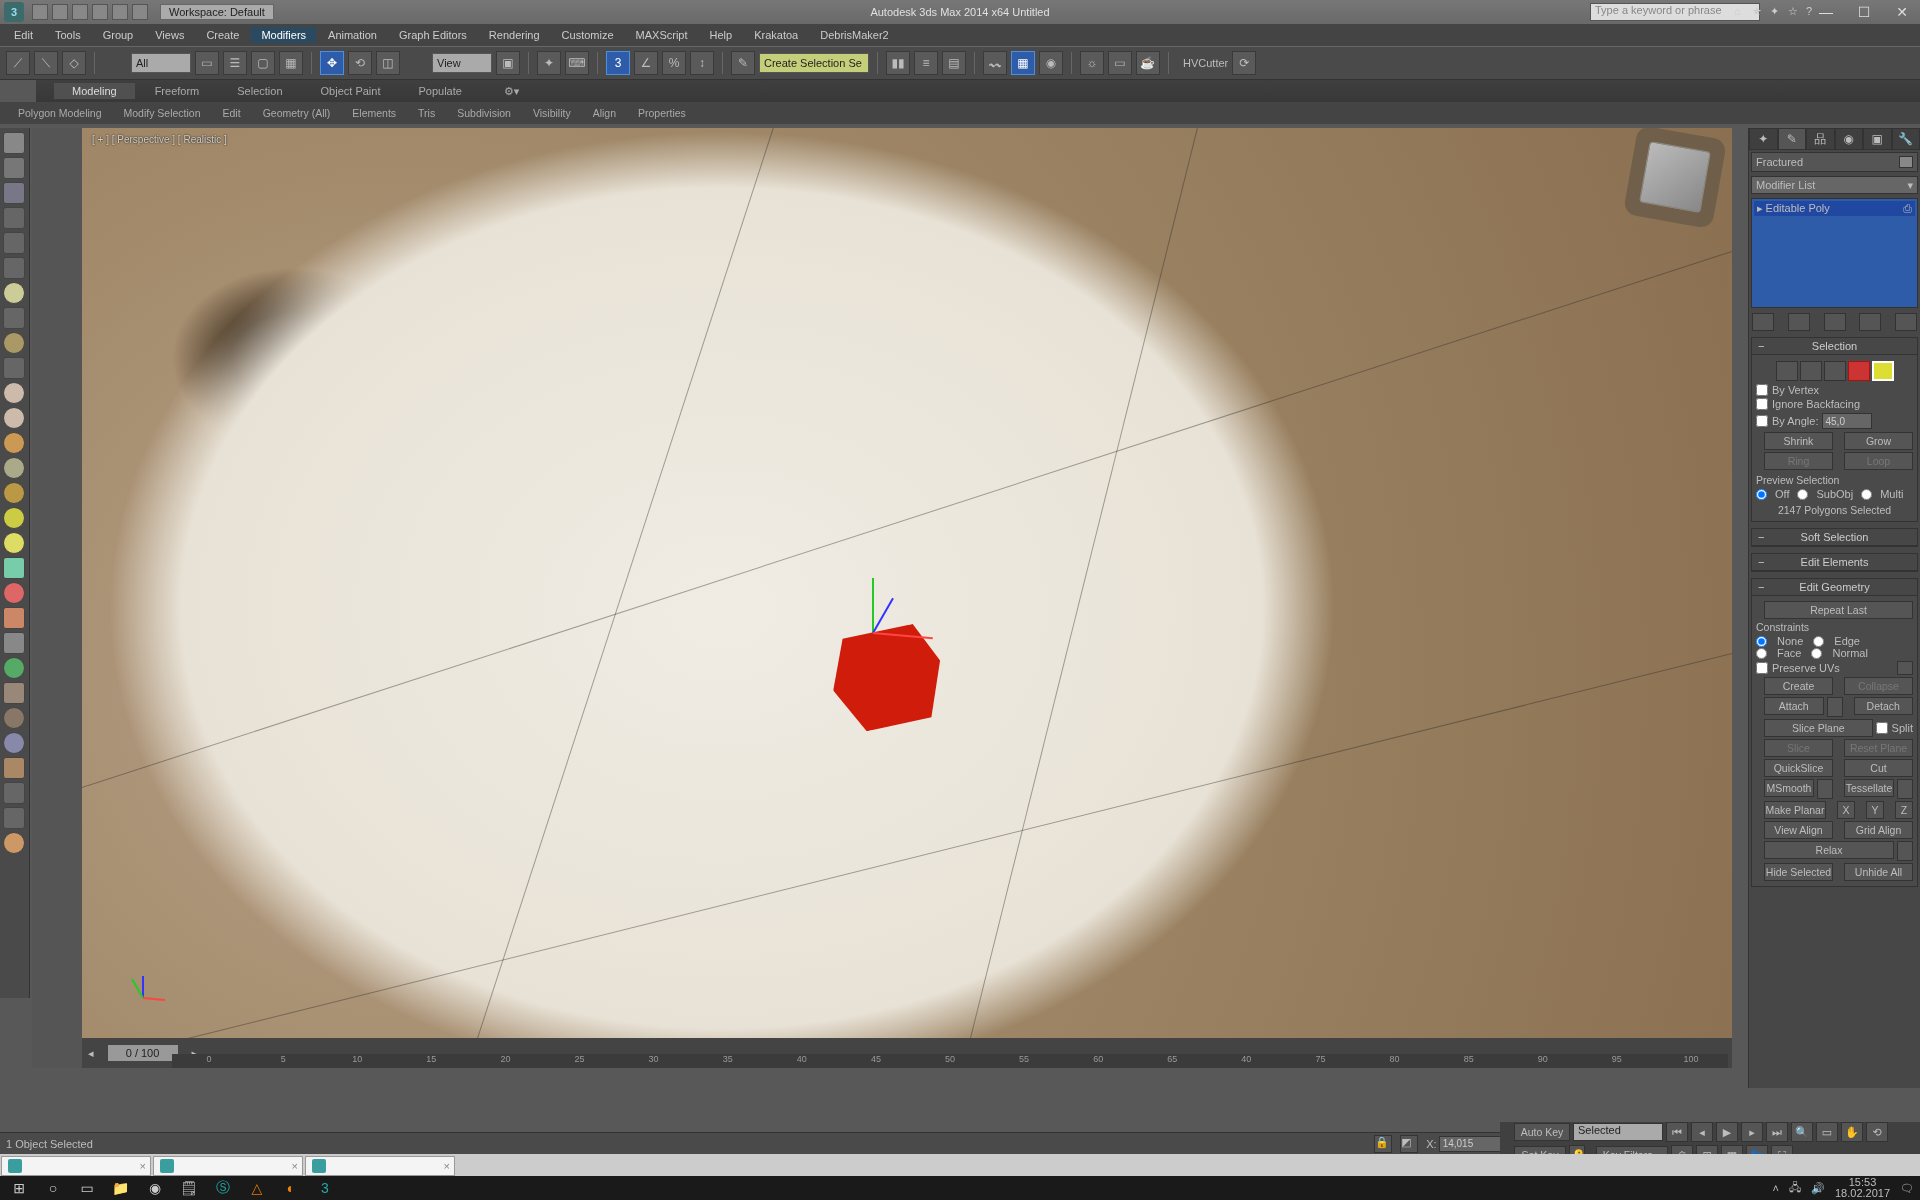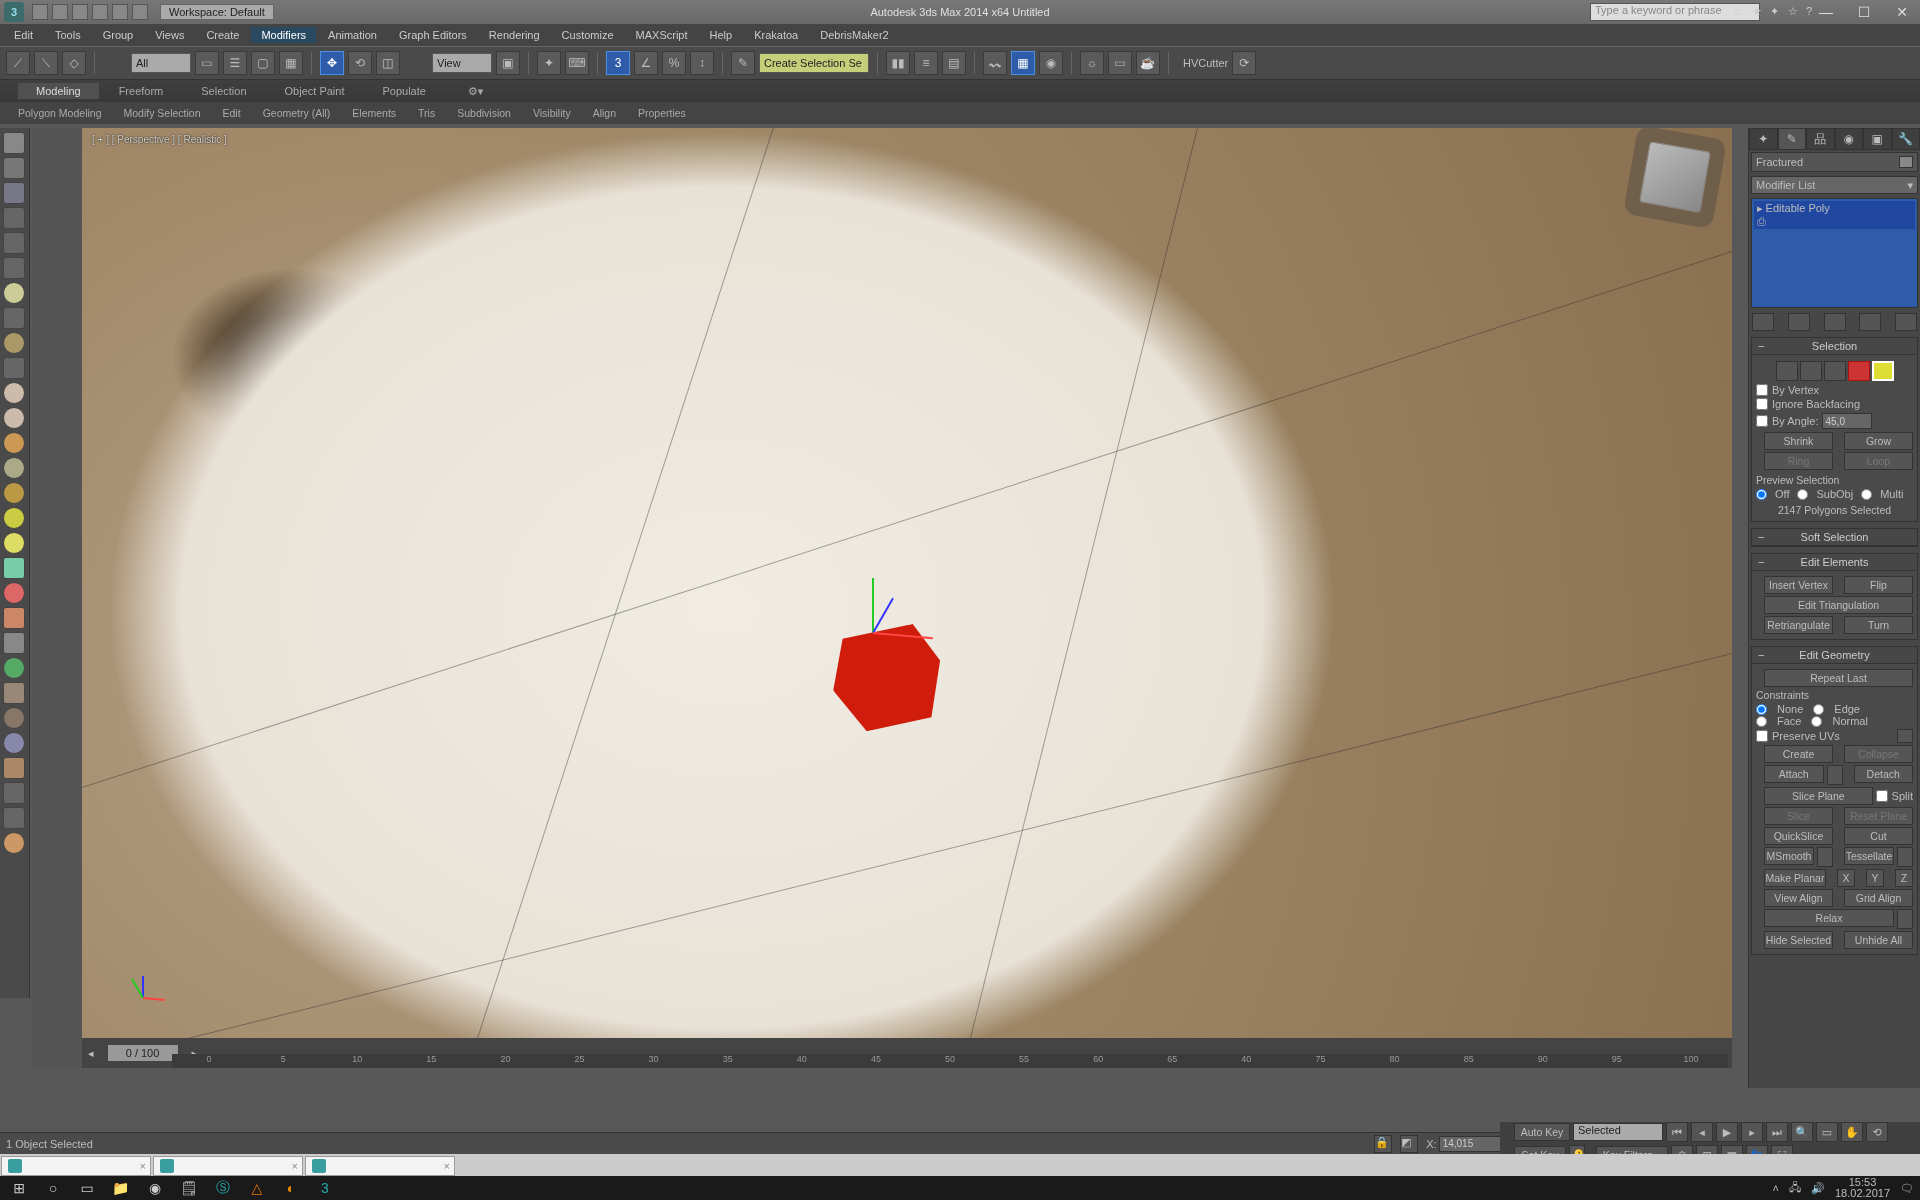--- a/index.html
+++ b/index.html
@@ -18,21 +18,21 @@
 .menubar { height:22px; background:#444; display:flex; align-items:center; padding-left:4px; gap:2px; }
 .menubar span { padding:2px 10px; color:#ccc; }
 .menubar .hl { background:#294a61; color:#fff; }
 .toolbar1 { height:34px; background:#4a4a4a; border-top:1px solid #666; border-bottom:1px solid #333; display:flex; align-items:center; padding:0 6px; gap:4px; }
 .tbtn { width:24px; height:24px; background:#5a5a5a; border:1px solid #3a3a3a; display:flex; align-items:center; justify-content:center; font-size:12px; color:#bbb; }
 .tbtn.active { background:#2f5ca8; border-color:#4a8fe0; color:#fff; }
 .sep { width:1px; height:22px; background:#666; margin:0 4px; }
 .dd { height:20px; background:#aaa; color:#222; border:1px solid #555; padding:0 4px; display:flex; align-items:center; }
 .dd.sm { width:60px;margin-left:28px; }
 .dd.yg { background:#c5cf7a; width:110px; }
-.ribbonbar { height:22px; background:linear-gradient(#3f3f3f,#383838); display:flex; align-items:center; padding-left:18px; gap:2px; }
+.ribbonbar { height:22px; background:linear-gradient(#3f3f3f,#383838); display:flex; align-items:center; padding-left:18px; gap:2px;margin-left:36px; }
 .ribbonbar span { padding:2px 18px; color:#aaa; }
 .ribbonbar .act { background:#505050; color:#ddd; }
 .ribbon2 { height:22px; background:#444; display:flex; align-items:center; padding-left:8px; gap:2px; }
 .ribbon2 span { padding:2px 10px; color:#aaa; font-size:10.5px; }
 .leftbar { position:absolute; left:0; top:128px; width:30px; background:#4a4a4a; border-right:1px solid #333; display:flex; flex-direction:column; gap:3px; padding:4px 3px; height:870px; }
 .leftbar .lb { width:22px; height:22px; border-radius:11px; background:#666; border:1px solid #444; }
 .leftbar .lb.c { border-radius:3px; }
 .viewport { position:absolute; left:32px; top:128px; width:1700px; height:940px; background:#555; }
 .vp-inner { position:absolute; left:50px; top:0; right:0; bottom:30px; background:
   radial-gradient(900px 700px at 640px 480px, #f0ece4 0%, #e8e2d6 60%, transparent 68%),
@@ -59,21 +59,21 @@
 .rollexp { position:absolute; left:32px; top:128px; width:48px; height:910px; background:#4a4a4a; border-right:1px solid #333; }
 .rollexp .ex { position:absolute; bottom:4px; left:4px; width:20px; height:20px; background:#666; border:1px solid #444; color:#ddd; text-align:center; }
 .rightpanel { position:absolute; right:0; top:128px; width:172px; height:960px; background:#474747; border-left:1px solid #333; display:flex; flex-direction:column; overflow:hidden; }
 .rp-tabs { display:flex; height:22px; background:#3f3f3f; }
 .rp-tabs span { flex:1; display:flex; align-items:center; justify-content:center; border:1px solid #333; font-size:12px; }
 .rp-tabs span.act { background:#555; }
 .rp-name { height:20px; background:#555; margin:2px; border:1px solid #333; padding:0 4px; display:flex; align-items:center; justify-content:space-between; }
 .rp-name .col { width:14px; height:12px; background:#888; border:1px solid #333; }
 .rp-dd { height:18px; background:#666; margin:2px; border:1px solid #333; padding:0 4px; display:flex; align-items:center; justify-content:space-between; }
 .rp-list { height:110px; background:#2f5ca8; margin:2px; border:1px solid #333; padding:2px; color:#fff; position:relative; }
-.rp-list .item { background:#2048a0; padding:1px 3px; display:flex; justify-content:space-between;flex-direction:column; }
+.rp-list .item { background:#2048a0; padding:1px 3px; display:flex; justify-content:space-between; }
 .rp-stackbtns { display:flex; gap:3px; padding:3px; justify-content:space-between; }
 .rp-stackbtns span { width:22px; height:18px; background:#555; border:1px solid #333; }
 .rollout { margin:3px 2px; border:1px solid #333; }
 .rollout .hd { background:#474747; color:#ccc; text-align:center; padding:2px; border-bottom:1px solid #333; position:relative; }
 .rollout .hd::before { content:"−"; position:absolute; left:6px; }
 .rollout .bd { padding:3px 4px; background:#4a4a4a; }
 .selrow { display:flex; gap:2px; margin:3px 0; justify-content:center; }
 .selb { width:22px; height:20px; background:#555; border:1px solid #333; }
 .selb.r { background:#c33; border:1px solid #a11; }
 .selb.y { background:#dd3; border:2px solid #fff; }
@@ -383,33 +383,20 @@
       <div class="stat-line">2147 Polygons Selected</div>
     </div>
   </div>
 
   <div class="rollout">
     <div class="hd" style="position:relative">Soft Selection</div>
   </div>
 
   <div class="rollout">
     <div class="hd">Edit Elements</div>
-    <div class="bd">
-      <div class="btn2row">
-        <div class="btn2">Insert Vertex</div>
-        <div class="btn2">Flip</div>
-      </div>
-      <div class="btn2row">
-          <div class="btn2">Edit Triangulation</div>
-        </div>
-      <div class="btn2row">
-        <div class="btn2">Retriangulate</div>
-        <div class="btn2">Turn</div>
-      </div>
-    </div>
   </div>
 
   <div class="rollout">
     <div class="hd">Edit Geometry</div>
     <div class="bd">
       <div class="btn2row">
           <div class="btn2">Repeat Last</div>
         </div>
       <div style="font-size:10.5px;margin:2px 0">Constraints</div>
       <div class="radio-row" style="gap:10px">

